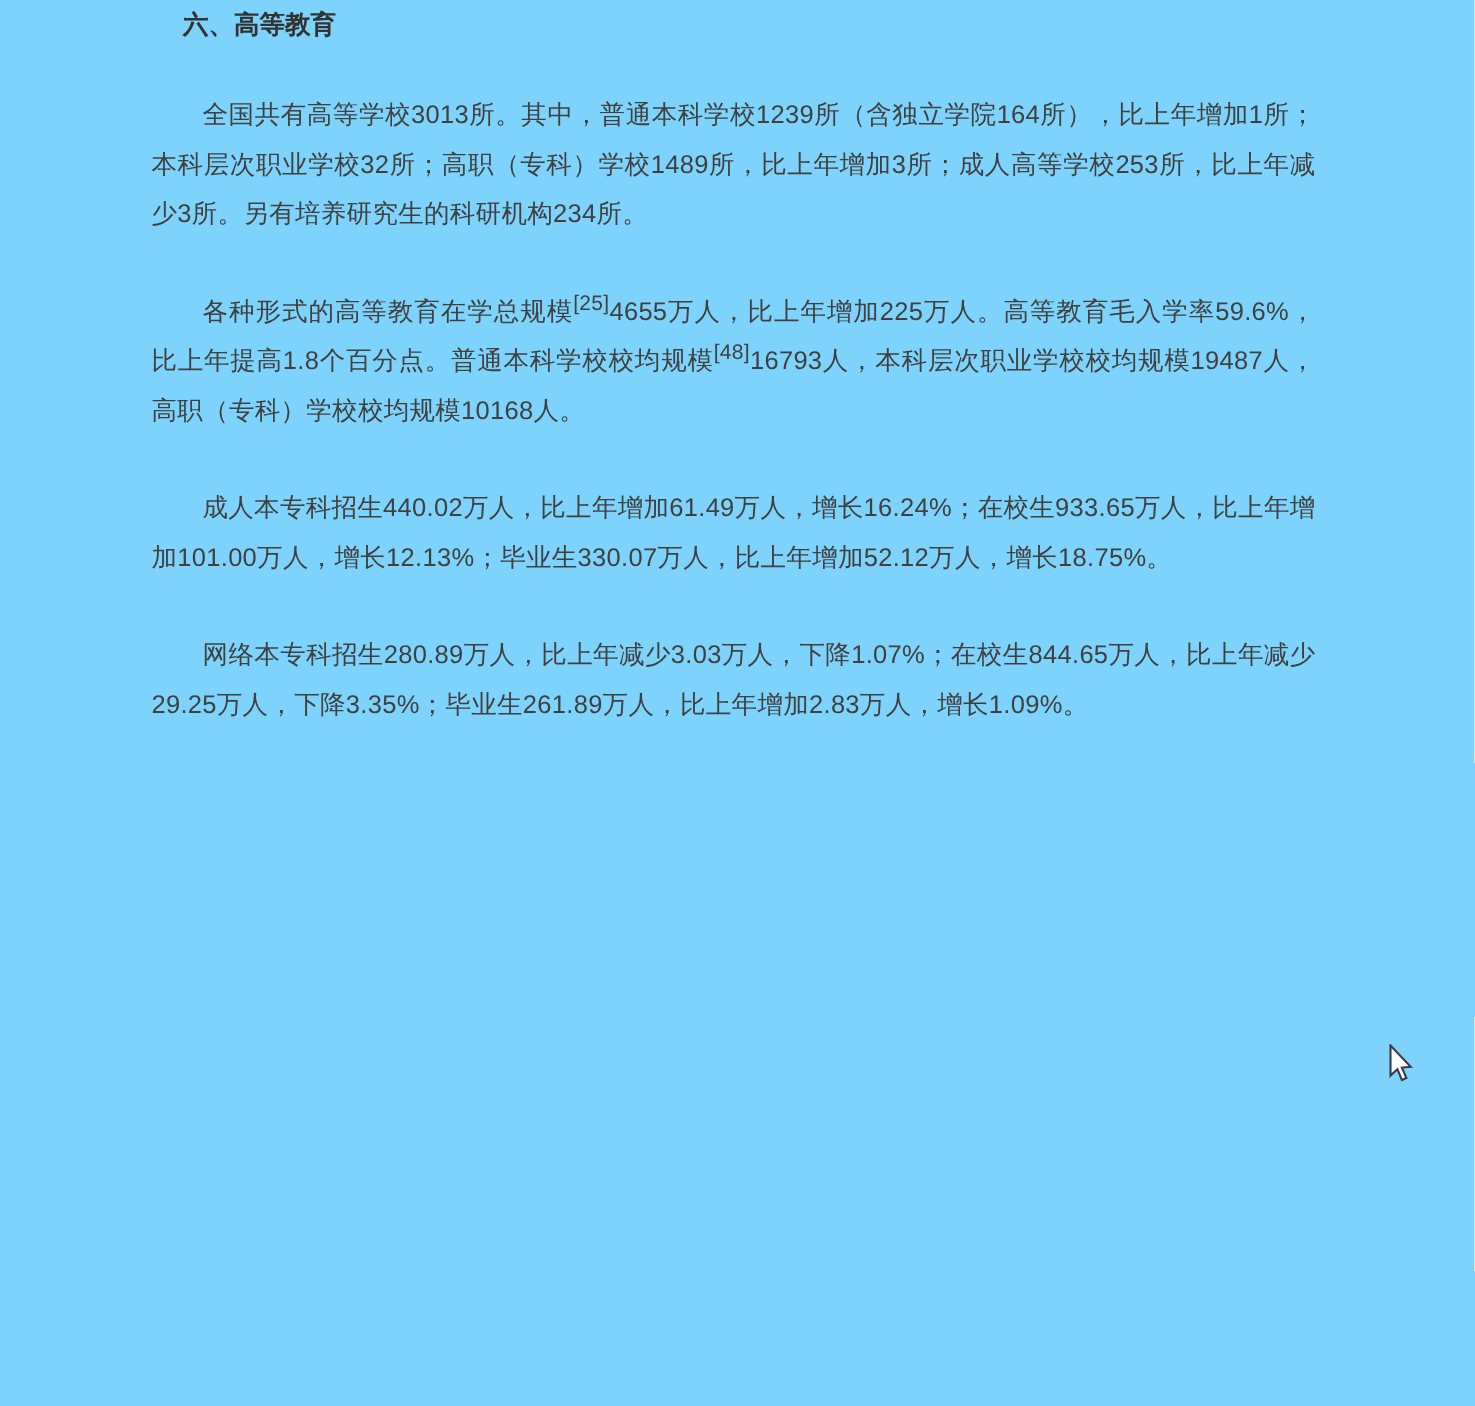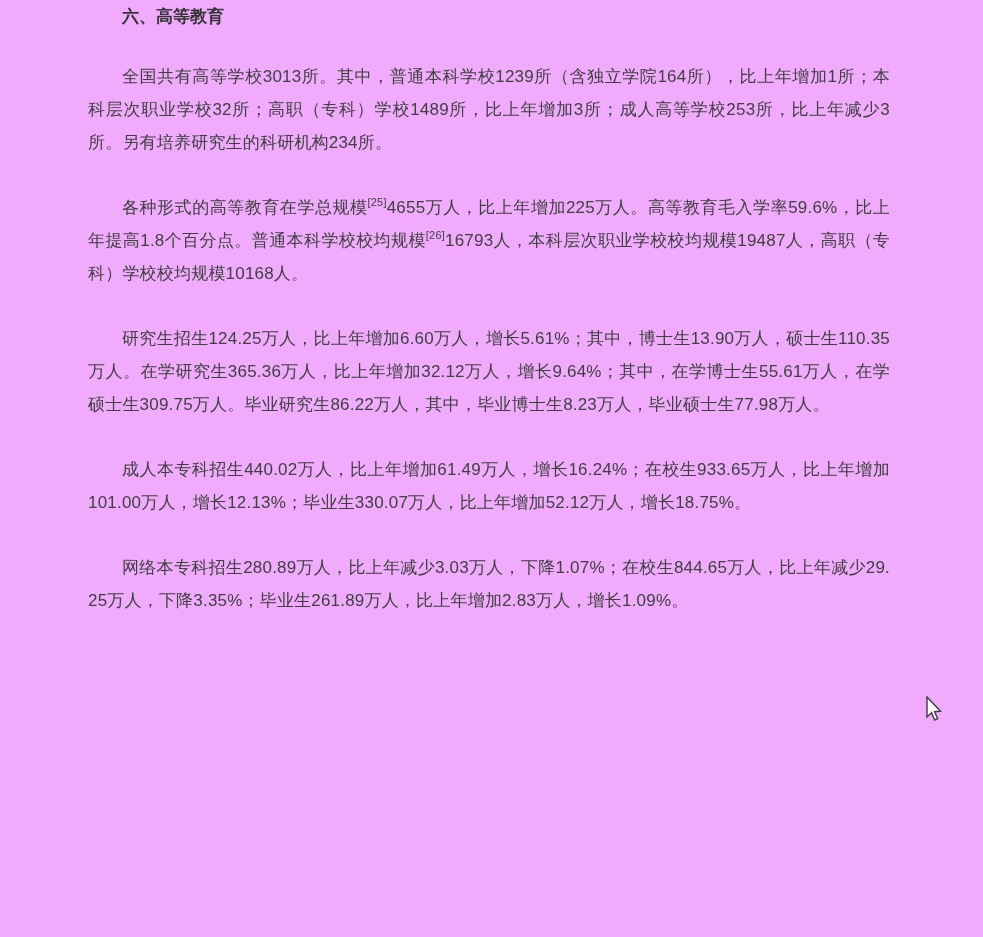--- a/index.html
+++ b/index.html
@@ -7,72 +7,71 @@
     padding: 0;
     background: #ffffff;
     width: 983px;
     height: 937px;
     overflow: hidden;
   }
   .page {
     position: relative;
     width: 983px;
     height: 937px;
-    background: #f0abfc;
+    background: #7dd3fc;
     font-family: "Liberation Sans", "DejaVu Sans", sans-serif;
   }
   .doc {
     position: absolute;
     left: 88px;
     top: 6px;
     width: 802px;
     color: #404040;
   }
   .doc h3.section-title {
     margin: 0;
     padding: 0;
     font-size: 17px;
     line-height: 22px;
     font-weight: bold;
     color: #333333;
     text-indent: 2em;
   }
   .doc .paragraphs p {
-    margin: 32px 0;
+    margin: 32px 13px;
     font-size: 17px;
     line-height: 33px;
     text-indent: 2em;
     text-align: justify;
     letter-spacing: 0.2px;
     word-break: break-all;
   }
   .doc .paragraphs p sup {
-    font-size: 11px;
+    font-size: 14px;
     line-height: 0;
     vertical-align: super;
   }
   .cursor {
     position: absolute;
     left: 925px;
     top: 696px;
     width: 18px;
     height: 27px;
     pointer-events: none;
   }
 </style>
 </head>
 <body>
 
 <div class="page">
   <div class="doc">
     <h3 class="section-title">六、高等教育</h3>
     <div class="paragraphs">
         <p>全国共有高等学校3013所。其中，普通本科学校1239所（含独立学院164所），比上年增加1所；本科层次职业学校32所；高职（专科）学校1489所，比上年增加3所；成人高等学校253所，比上年减少3所。另有培养研究生的科研机构234所。</p>
-        <p>各种形式的高等教育在学总规模<sup>[25]</sup>4655万人，比上年增加225万人。高等教育毛入学率59.6%，比上年提高1.8个百分点。普通本科学校校均规模<sup>[26]</sup>16793人，本科层次职业学校校均规模19487人，高职（专科）学校校均规模10168人。</p>
-        <p>研究生招生124.25万人，比上年增加6.60万人，增长5.61%；其中，博士生13.90万人，硕士生110.35万人。在学研究生365.36万人，比上年增加32.12万人，增长9.64%；其中，在学博士生55.61万人，在学硕士生309.75万人。毕业研究生86.22万人，其中，毕业博士生8.23万人，毕业硕士生77.98万人。</p>
+        <p>各种形式的高等教育在学总规模<sup>[25]</sup>4655万人，比上年增加225万人。高等教育毛入学率59.6%，比上年提高1.8个百分点。普通本科学校校均规模<sup>[48]</sup>16793人，本科层次职业学校校均规模19487人，高职（专科）学校校均规模10168人。</p>
         <p>成人本专科招生440.02万人，比上年增加61.49万人，增长16.24%；在校生933.65万人，比上年增加101.00万人，增长12.13%；毕业生330.07万人，比上年增加52.12万人，增长18.75%。</p>
         <p>网络本专科招生280.89万人，比上年减少3.03万人，下降1.07%；在校生844.65万人，比上年减少29.25万人，下降3.35%；毕业生261.89万人，比上年增加2.83万人，增长1.09%。</p>
       </div>
   </div>
 
   <svg class="cursor" viewBox="0 0 18 27" xmlns="http://www.w3.org/2000/svg">
     <path d="M2 1 L2 21 L6.6 16.8 L9.6 24 L12.6 22.7 L9.6 15.7 L15.5 15.2 Z" fill="#ffffff" stroke="#3a3a4a" stroke-width="1.4" stroke-linejoin="miter"></path>
   </svg>
 </div>
 

